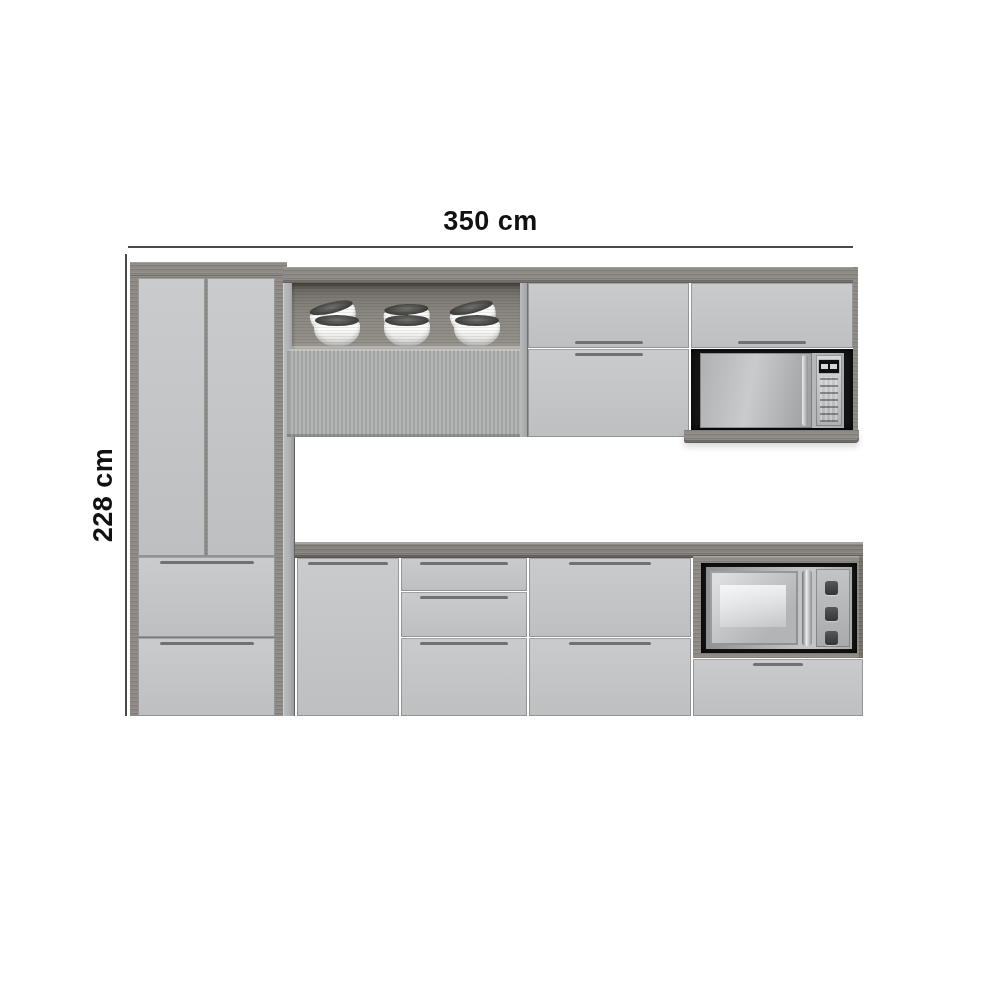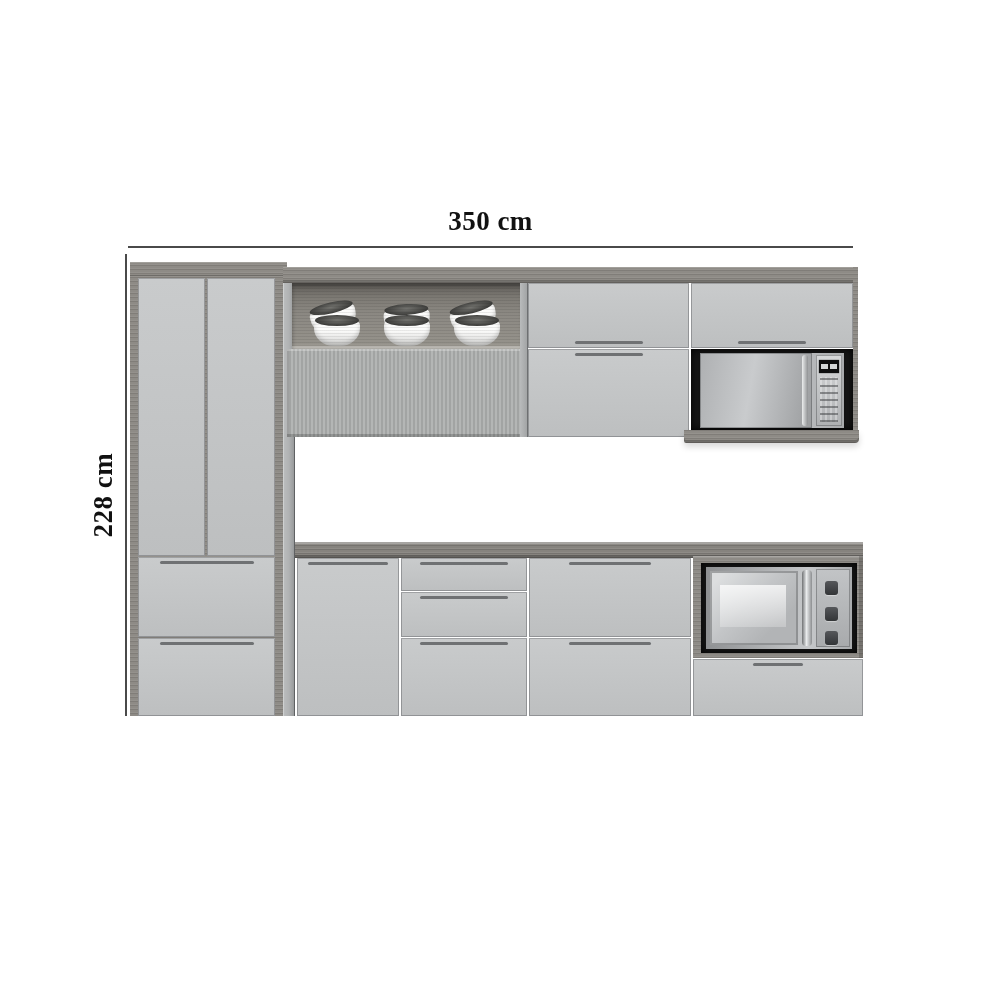--- a/index.html
+++ b/index.html
@@ -6,21 +6,21 @@
     --bg:#ffffff; --text:#111111; --dim-line:#4a4a4a;
     --door:#c4c6c7; --door-dark:#b7b9ba; --seam:#77797b; --handle:#6f7173;
     --wood:#8e8b86; --wood-dark:#6f6c67; --counter:#86837e; --niche-bg:#8b8882;
     --black-niche:#171717; --appliance:#b6b8ba; --appliance-light:#d7d9da;
     --flute-a:#b4b6b5; --flute-b:#a2a4a3; --leg:#9a9c9e; --leg-dark:#55585a;
     --bowl:#f6f6f5; --bowl-rim:#3a3a38; --post:#b0b2b3;
   }
   html,body{margin:0;padding:0;background:#fff;}
   .canvas{
     position:relative;width:1000px;height:716px;background:var(--bg);
-    font-family:Liberation Serif, serif;overflow:hidden;
+    font-family:Liberation Sans, sans-serif;overflow:hidden;
   }
   .abs{position:absolute;}
   
   .dim-label{color:var(--text);font-weight:bold;font-size:27px;letter-spacing:.5px;}
   .dim-w-label{left:128px;top:206px;width:725px;text-align:center;}
   .dim-h-label{left:53px;top:475px;width:100px;height:40px;display:flex;align-items:center;justify-content:center;transform:rotate(-90deg);}
   .dim-line{background:var(--dim-line);}
   
   .panel{
     background:linear-gradient(180deg,#c9cbcc 0%,#bdbfc0 100%);

